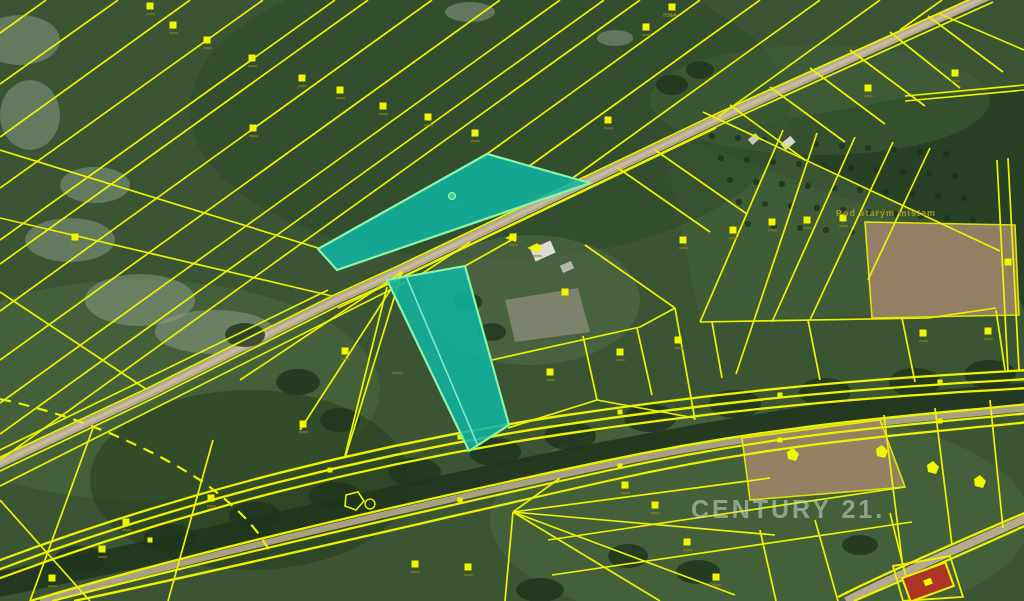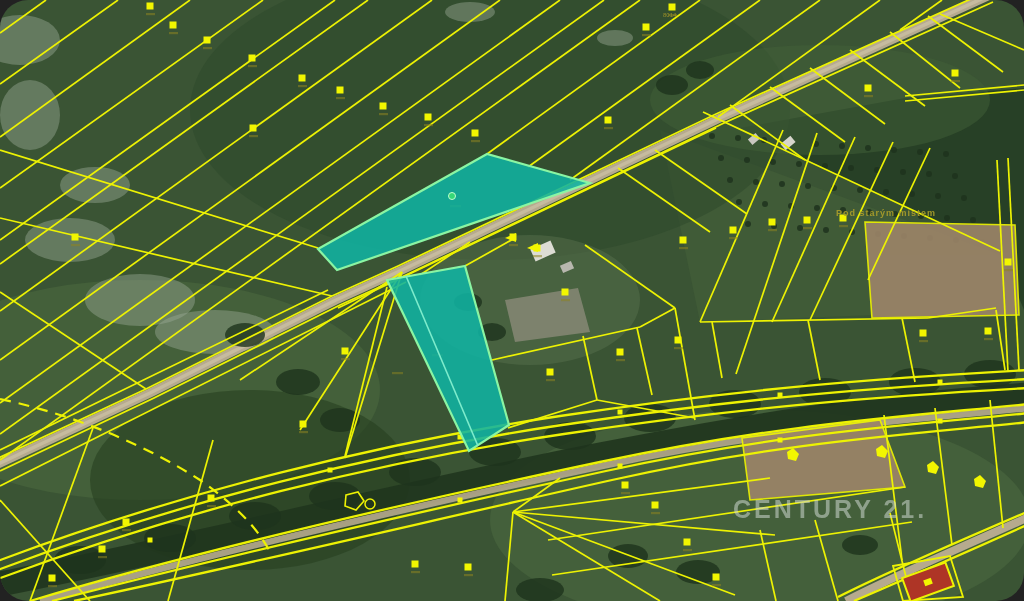--- a/index.html
+++ b/index.html
@@ -1,19 +1,19 @@
 <!DOCTYPE html>
 <html><head>
 <meta charset="utf-8">
 <style>
   html,body{margin:0;padding:0;background:#222;}
   #stage{position:relative;width:1024px;height:601px;overflow:hidden;background:#3a5434;
-         font-family:"Liberation Sans",sans-serif;border-radius:28px;}
+         font-family:"Liberation Sans",sans-serif;}
   #map{position:absolute;left:0;top:0;}
-  .watermark{position:absolute;left:733px;top:495px;font-size:25px;font-weight:bold;
+  .watermark{position:absolute;left:691px;top:495px;font-size:25px;font-weight:bold;
              letter-spacing:3px;color:rgba(206,215,208,0.55);white-space:nowrap;
              font-family:"Liberation Sans",sans-serif;}
   .place-label{position:absolute;left:836px;top:208px;font-size:9px;font-weight:bold;
                color:rgba(167,155,42,0.95);white-space:nowrap;letter-spacing:1px;}
   .tiny-label{position:absolute;left:663px;top:12px;font-size:6px;color:rgba(160,148,40,0.9);
               white-space:nowrap;}
 </style>
 </head>
 <body>
 

